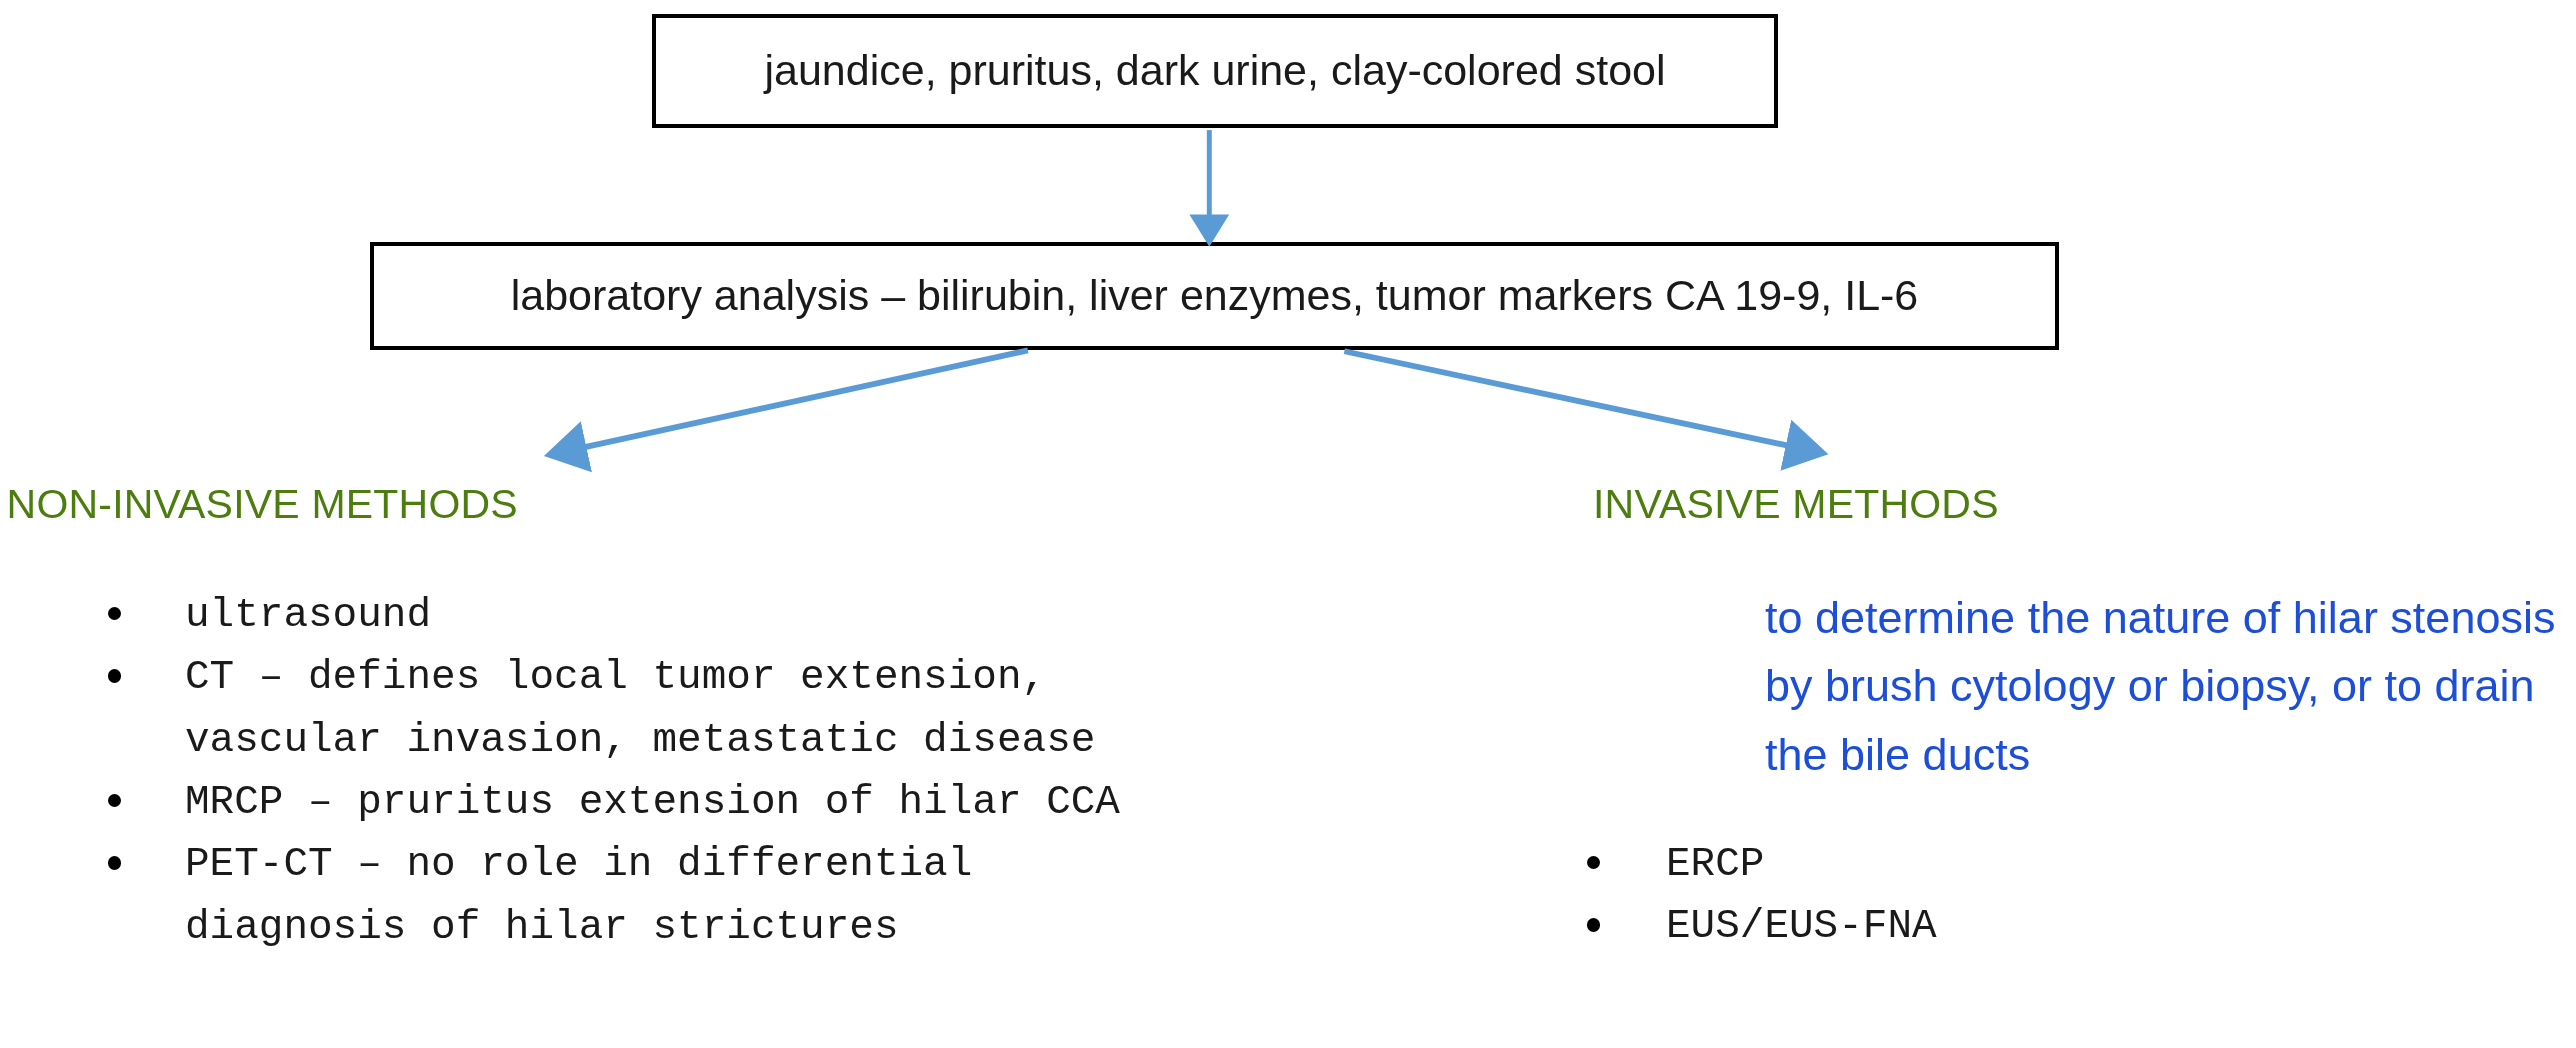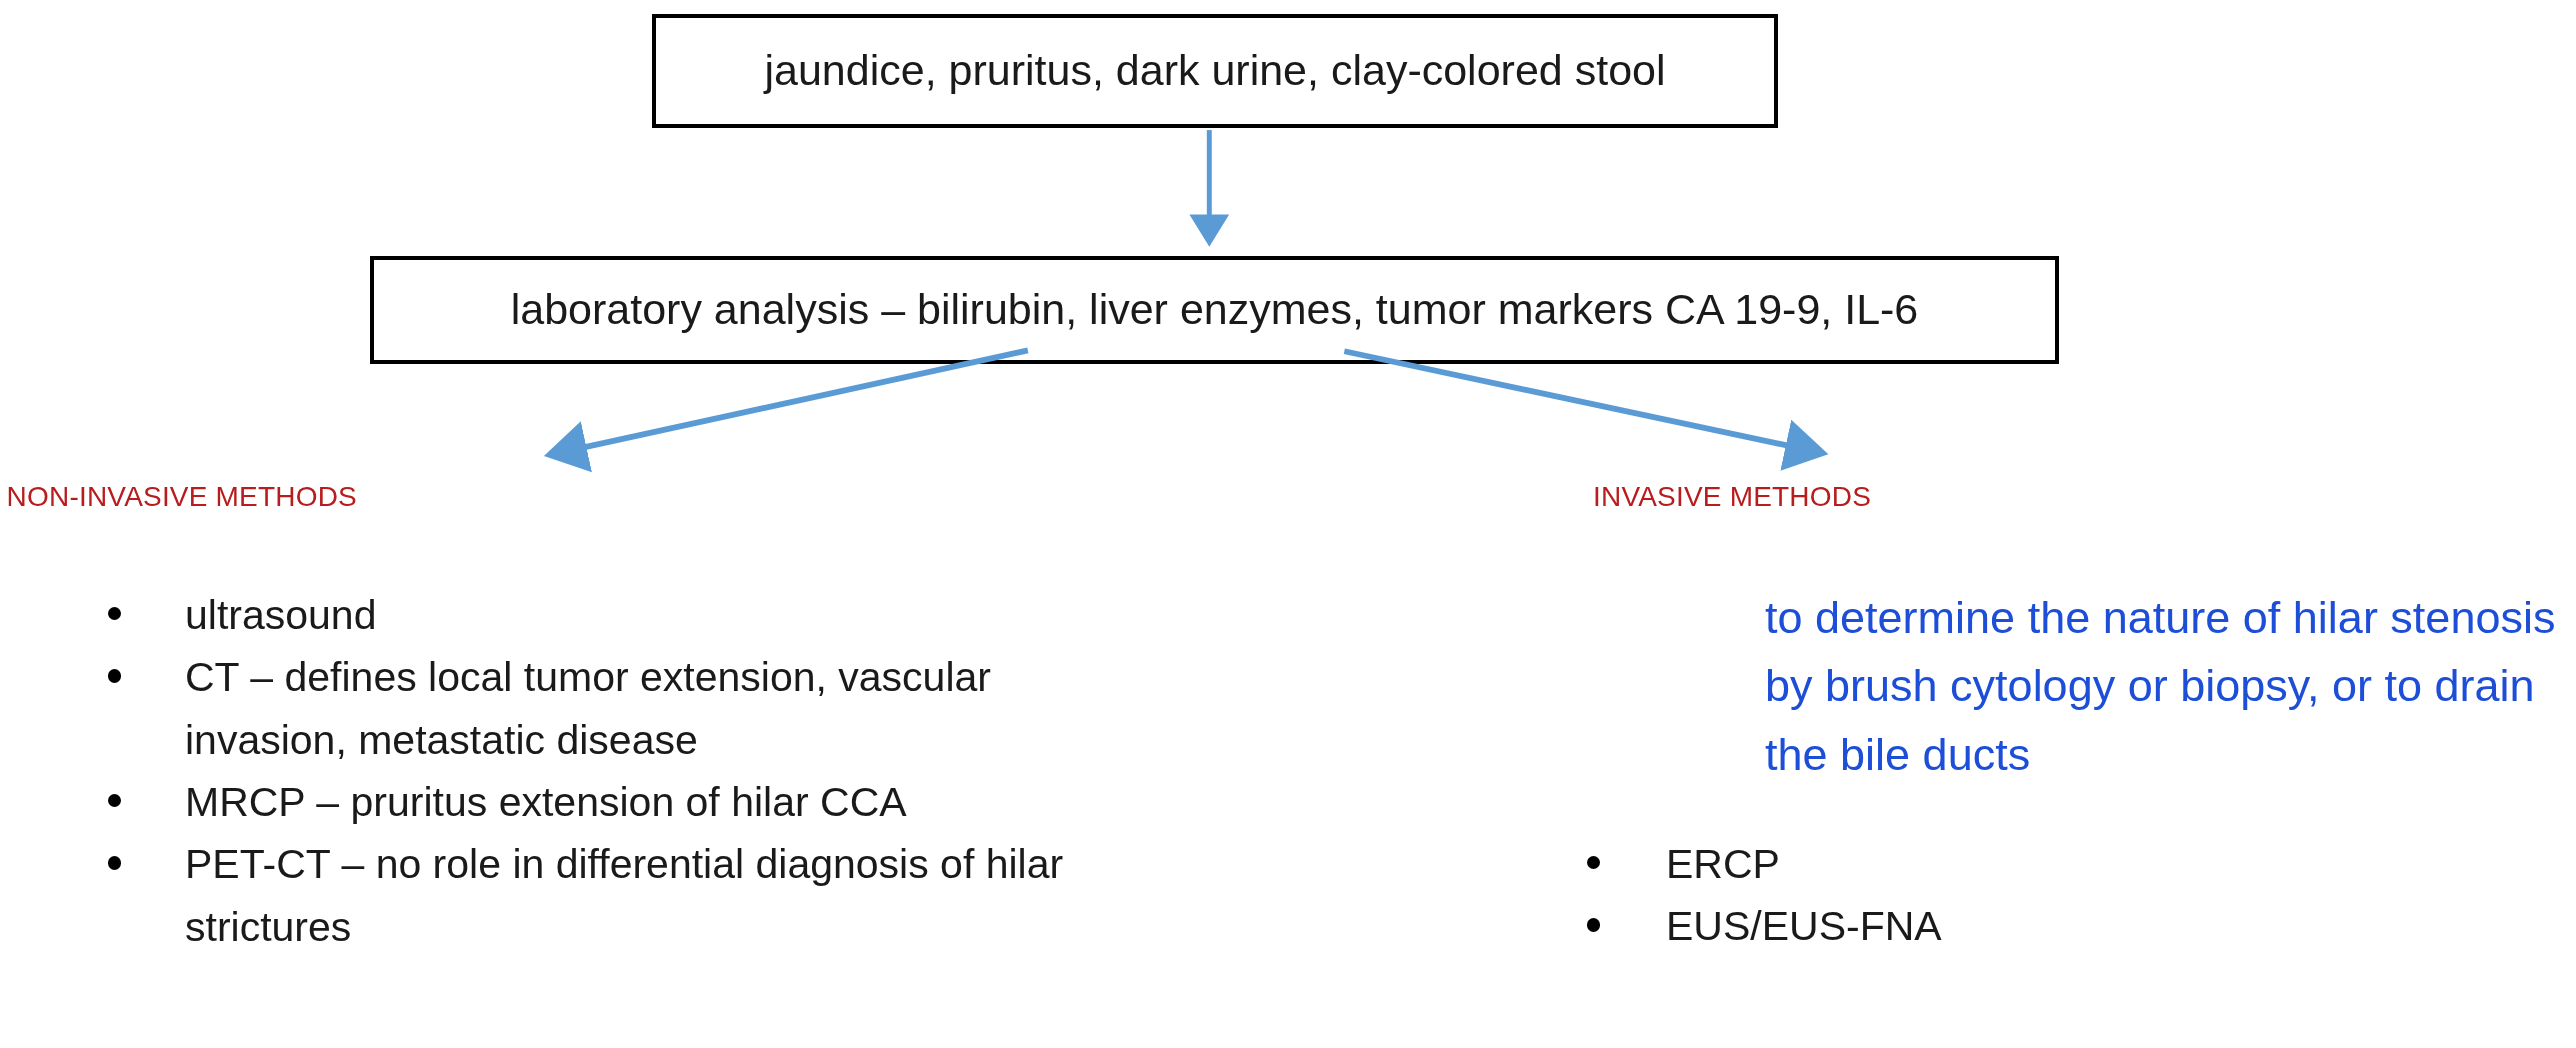--- a/index.html
+++ b/index.html
@@ -37,51 +37,52 @@
   }
 
   #box-symptoms {
     left: 652px;
     top: 14px;
     width: 1126px;
     height: 114px;
   }
   #box-lab {
     left: 370px;
-    top: 256px;
+    top: 242px;
     width: 1689px;
     height: 108px;
   }
 
   
   #arrow-layer {
     position: absolute;
     left: 0;
     top: 0;
     width: 2576px;
     height: 1048px;
     pointer-events: none;
   }
 
   
   .col-heading {
     position: absolute;
-    font-size: 28px;
+    font-size: 41px;
     letter-spacing: 0.2px;
     white-space: nowrap;
-    color: #b91c1c;
+    color: #4d7c0f;
   }
   #heading-noninvasive { left: 6.6px;    top: 481px; }
   #heading-invasive    { left: 1593px; top: 481px; }
 
   .bullet-list {
     position: absolute;
     margin: 0;
     padding: 0;
     list-style: none;
+    font-family: Liberation Mono, monospace;
   }
   .bullet-list li {
     position: relative;
     font-size: 41px;
     line-height: 1.52;
     color: #1a1a1a;
   }
   .bullet-list li .bullet-dot {
     position: absolute;
     left: -77px;

